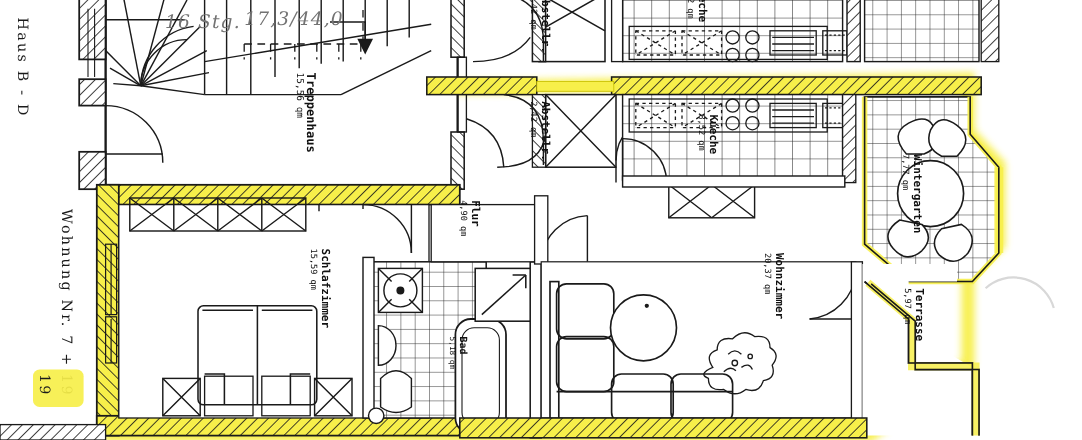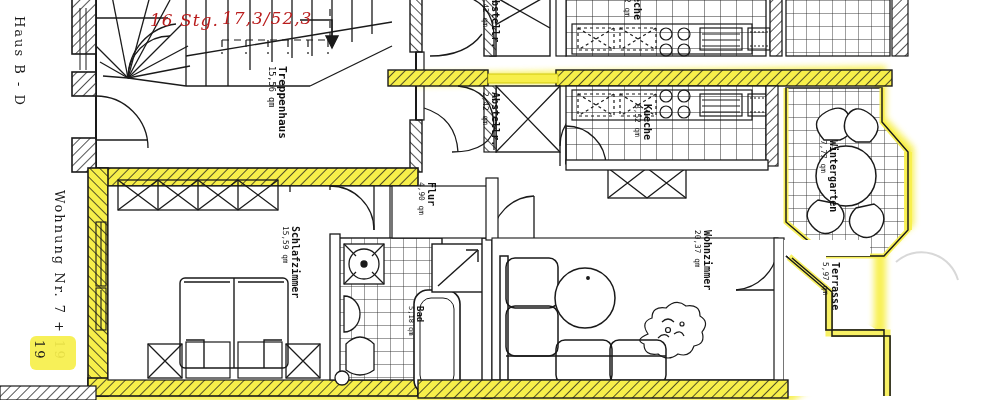--- a/index.html
+++ b/index.html
@@ -39,21 +39,21 @@
   .side-title {
     font-family: "DejaVu Serif", serif;
     letter-spacing: 2px;
     font-size: 13px;
     color: #1a1a1a;
   }
   .hand {
     font-family: "DejaVu Serif", serif;
     font-style: italic;
     font-size: 17px;
-    color: #b91c1c;
+    color: #737373;
     letter-spacing: 1px;
   }
   .hl-mark {
     position: absolute;
     background: #f7ef4a;
     border-radius: 6px;
     filter: blur(0.6px);
     opacity: .92;
   }
 </style>
@@ -437,21 +437,21 @@
     </g>
   </svg>
 
   <div class="lbl side-title rot90" style="left:26px; top:16px;">Haus B - D</div>
 
   <div class="lbl side-title rot90" style="left:66px; top:190px;">Wohnung Nr. 7 + 19</div>
 
   <div class="hl-mark" style="left:30px; top:336px; width:46px; height:34px;"></div>
 
   <div class="lbl hand" style="left:150px; top:12px;">16 Stg.</div>
-  <div class="lbl hand" style="left:222px; top:10px;">17,3/52,3</div>
+  <div class="lbl hand" style="left:222px; top:10px;">17,3/44,0</div>
 
   <div class="lbl rot90" style="left:288px; top:66px; font-size:11px;">
     <span class="nm">Treppenhaus</span>
     <span class="ar">15,56 qm</span>
   </div>
 
   <div class="lbl rot90" style="left:500px; top:-6px; font-size:10px;">
     <span class="nm">Abstellr.</span>
     <span class="ar">2,42 qm</span>
   </div>

